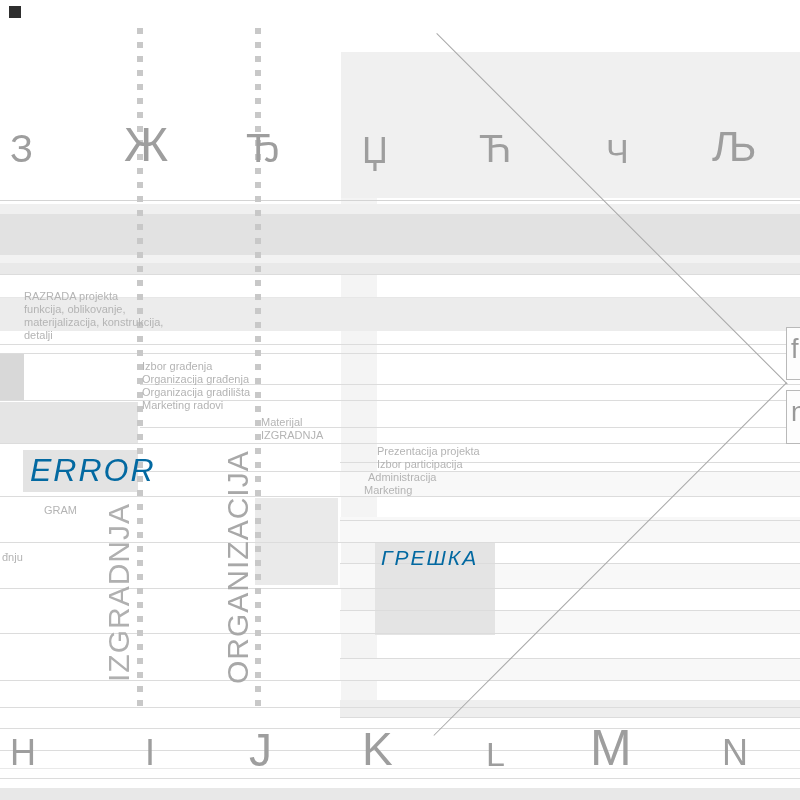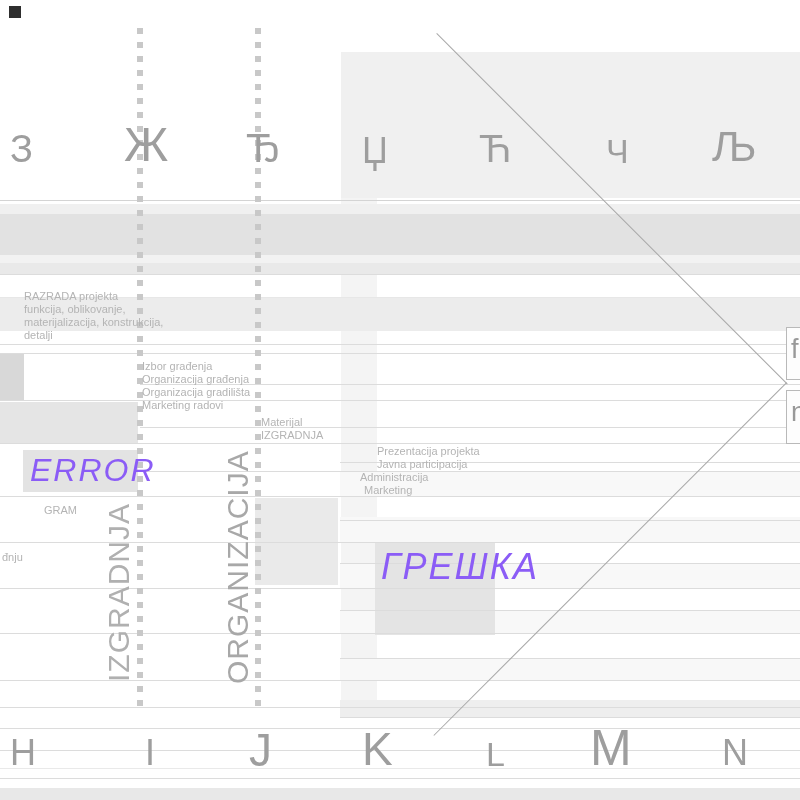--- a/index.html
+++ b/index.html
@@ -25,21 +25,21 @@
   }
   .title{
     position:absolute;left:171px;top:221px;font-size:34px;font-weight:400;
     letter-spacing:3px;color:#1e1e1e;white-space:nowrap;
   }
   .subtitle{
     position:absolute;left:139px;top:302px;font-size:29px;font-weight:300;
     letter-spacing:1.5px;color:#787878;white-space:nowrap;
   }
   .errtext{
-    position:absolute;font-style:italic;color:#8b5cf6;font-weight:400;
+    position:absolute;font-style:italic;color:#0369a1;font-weight:400;
     letter-spacing:2px;white-space:nowrap;
   }
   .vtext{
     position:absolute;white-space:nowrap;font-weight:300;font-size:30px;
     letter-spacing:1px;line-height:1;transform:rotate(-90deg);
     transform-origin:0 0;
   }
   .diag{position:absolute;height:1px;background:#a8a8a8;transform-origin:0 0;}
   .sidebox{
     position:absolute;left:786px;width:20px;background:#fdfdfd;
@@ -134,30 +134,30 @@
       <div class="smalltext" style="left: 24px; top: 303px;">funkcija, oblikovanje,</div>
       <div class="smalltext" style="left: 24px; top: 316px;">materijalizacija, konstrukcija,</div>
       <div class="smalltext" style="left: 24px; top: 329px;">detalji</div>
       <div class="smalltext" style="left: 142px; top: 360px;">Izbor građenja</div>
       <div class="smalltext" style="left: 142px; top: 373px;">Organizacija građenja</div>
       <div class="smalltext" style="left: 142px; top: 386px;">Organizacija gradilišta</div>
       <div class="smalltext" style="left: 142px; top: 399px;">Marketing radovi</div>
       <div class="smalltext" style="left: 261px; top: 416px;">Materijal</div>
       <div class="smalltext" style="left: 261px; top: 429px;">IZGRADNJA</div>
       <div class="smalltext" style="left: 377px; top: 445px;">Prezentacija projekta</div>
-      <div class="smalltext" style="left: 377px; top: 458px;">Javna participacija</div>
-      <div class="smalltext" style="left: 360px; top: 471px;">Administracija</div>
+      <div class="smalltext" style="left: 377px; top: 458px;">Izbor participacija</div>
+      <div class="smalltext" style="left: 368px; top: 471px;">Administracija</div>
       <div class="smalltext" style="left: 364px; top: 484px;">Marketing</div>
     </div>
 
   <div class="smalltext" style="left:0;top:504px;padding-left:44px;">GRAM</div>
   <div class="smalltext" style="left:2px;top:551px;">đnju</div>
 
   <div class="errtext" style="left:30px;top:452px;font-size:32px;">ERROR</div>
-  <div class="errtext" style="left:381px;top:546px;font-size:36px;">ГРЕШКА</div>
+  <div class="errtext" style="left:381px;top:546px;font-size:21px;">ГРЕШКА</div>
 
   <div class="vtext" style="left:104px;top:682px;color:#b0b0b0;">IZGRADNJA</div>
   <div class="vtext" style="left:223px;top:684px;color:#a8a8a8;">ORGANIZACIJA</div>
 
   <div class="diag" style="left:437px;top:33px;width:496px;transform:rotate(45deg);"></div>
   <div class="diag" style="left:787px;top:383px;width:499px;transform:rotate(135deg);"></div>
 
   <div class="sidebox" style="top:327px;height:53px;">f</div>
   <div class="sidebox" style="top:390px;height:54px;">n</div>
 

